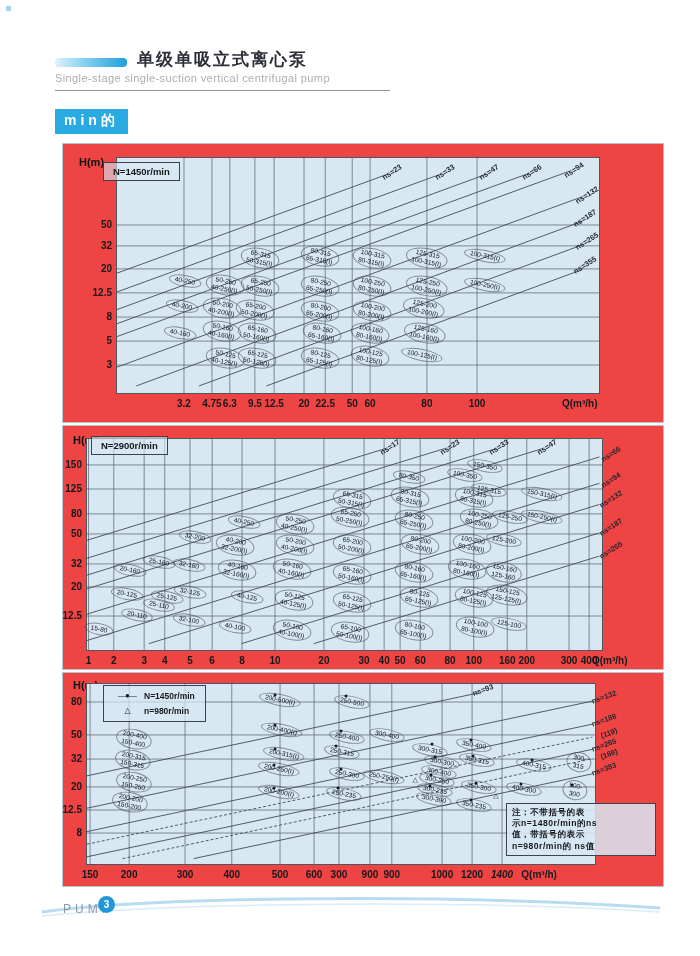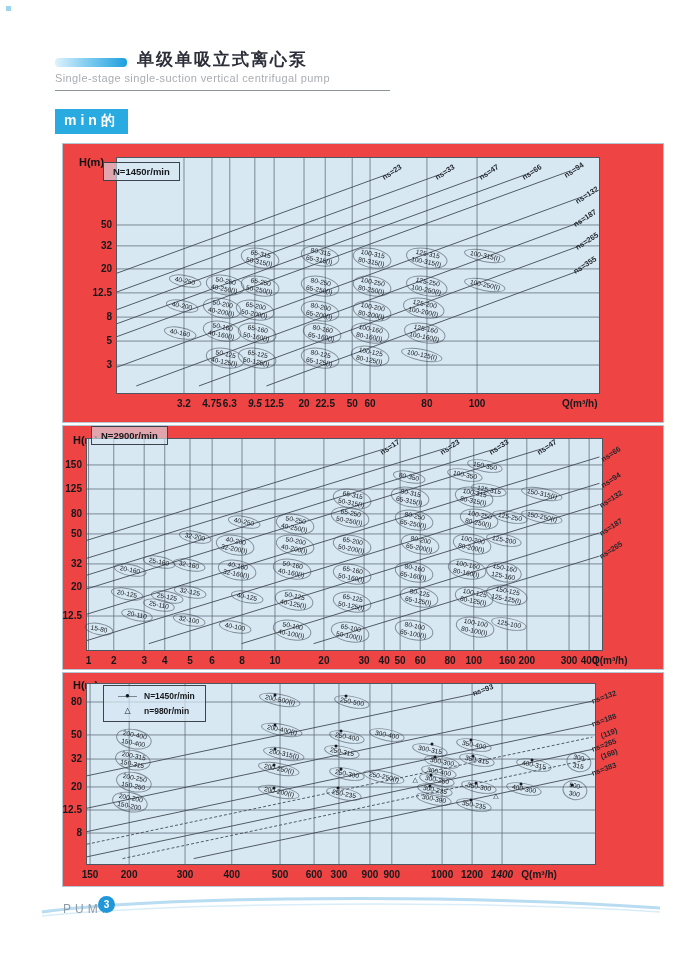--- a/index.html
+++ b/index.html
@@ -104,21 +104,21 @@
       <span class="ytick" style="top: 28.5%;">50</span>
       <span class="ytick" style="top: 37.4%;">32</span>
       <span class="ytick" style="top: 47.2%;">20</span>
       <span class="ytick" style="top: 57.4%;">12.5</span>
       <span class="ytick" style="top: 67.7%;">8</span>
       <span class="ytick" style="top: 77.9%;">5</span>
       <span class="ytick" style="top: 88.1%;">3</span>
       <span class="xtick" style="left: 13.9%;">3.2</span>
       <span class="xtick" style="left: 19.7%;">4.75</span>
       <span class="xtick" style="left: 23.4%;">6.3</span>
-      <span class="xtick" style="left: 28.6%; font-style: italic;">9.5</span>
+      <span class="xtick" style="left: 28.6%;">9.5</span>
       <span class="xtick" style="left: 32.6%;">12.5</span>
       <span class="xtick" style="left: 38.8%;">20</span>
       <span class="xtick" style="left: 43.2%;">22.5</span>
       <span class="xtick" style="left: 48.8%;">50</span>
       <span class="xtick" style="left: 52.5%;">60</span>
       <span class="xtick" style="left: 64.3%;">80</span>
       <span class="xtick" style="left: 74.7%;">100</span>
       <span class="xunit" style="left: 96%;">Q(m³/h)</span>
       <span class="ns-label" style="left: 57%; top: 6%; transform: translate(-50%, -50%) rotate(-33deg);">ns=23</span>
       <span class="ns-label" style="left: 68%; top: 6%; transform: translate(-50%, -50%) rotate(-33deg);">ns=33</span>
@@ -179,21 +179,21 @@
       <span class="model" style="left: 63.9%; top: 74.5%; transform: translate(-50%, -50%) rotate(11deg);">125-160
 100-160(I)</span>
       <span class="model" style="left: 63.3%; top: 83.8%; transform: translate(-50%, -50%) rotate(11deg);">100-125(I)</span>
       <span class="model" style="left: 76.3%; top: 41.7%; transform: translate(-50%, -50%) rotate(11deg);">100-315(I)</span>
       <span class="model" style="left: 76.3%; top: 54%; transform: translate(-50%, -50%) rotate(11deg);">100-250(I)</span>
     </div>
 </div>
 
 <div class="panel panel2">
   <div class="hm" style="left:10px;top:8px;">H(m)</div>
-  <div class="rpmbox" style="left:28px;top:0;">N=2900r/min</div>
+  <div class="rpmbox" style="left:28px;top:10px;">N=2900r/min</div>
   <div class="plot plot2">
       <svg viewBox="0 0 100 100" preserveAspectRatio="none" class="gridsvg">
         <line x1="0" y1="12.3" x2="100" y2="12.3" class="grid"></line>
         <line x1="0" y1="23.7" x2="100" y2="23.7" class="grid"></line>
         <line x1="0" y1="35.5" x2="100" y2="35.5" class="grid"></line>
         <line x1="0" y1="45" x2="100" y2="45" class="grid"></line>
         <line x1="0" y1="59.2" x2="100" y2="59.2" class="grid"></line>
         <line x1="0" y1="70.1" x2="100" y2="70.1" class="grid"></line>
         <line x1="0" y1="83.9" x2="100" y2="83.9" class="grid"></line>
         <line x1="0.3" y1="0" x2="0.3" y2="100" class="grid"></line>
@@ -346,20 +346,26 @@
   <div class="legend">
     <div class="legend-row">
       <span class="legend-marker">—●—</span>
       <span class="legend-text">N=1450r/min</span>
     </div>
     <div class="legend-row">
       <span class="legend-marker">△</span>
       <span class="legend-text">n=980r/min</span>
     </div>
   </div>
+  <div class="notebox">
+    <div>注：不带括号的表</div>
+    <div>示n=1480r/min的ns</div>
+    <div>值，带括号的表示</div>
+    <div>n=980r/min的 ns值</div>
+  </div>
   <div class="plot plot3">
       <svg viewBox="0 0 100 100" preserveAspectRatio="none" class="gridsvg">
         <line x1="0" y1="10" x2="100" y2="10" class="grid"></line>
         <line x1="0" y1="28.3" x2="100" y2="28.3" class="grid"></line>
         <line x1="0" y1="41.7" x2="100" y2="41.7" class="grid"></line>
         <line x1="0" y1="57.2" x2="100" y2="57.2" class="grid"></line>
         <line x1="0" y1="70" x2="100" y2="70" class="grid"></line>
         <line x1="0" y1="82.8" x2="100" y2="82.8" class="grid"></line>
         <line x1="0.6" y1="0" x2="0.6" y2="100" class="grid"></line>
         <line x1="8.3" y1="0" x2="8.3" y2="100" class="grid"></line>

